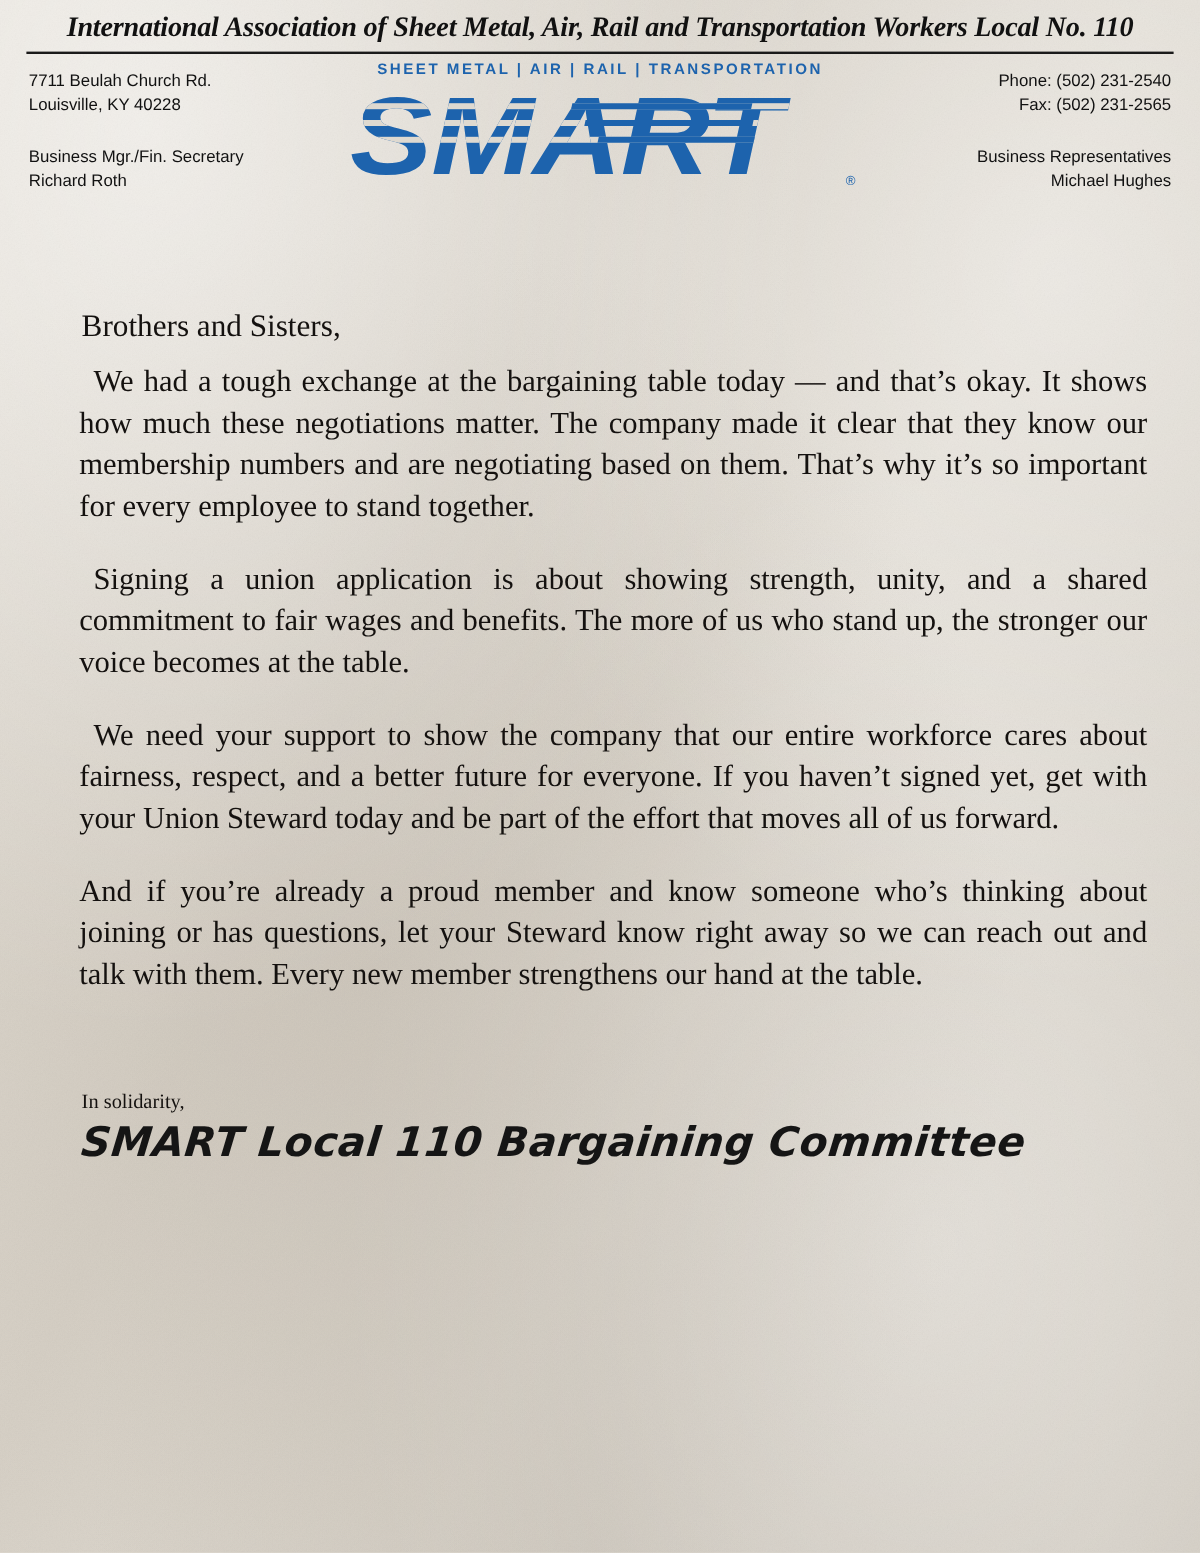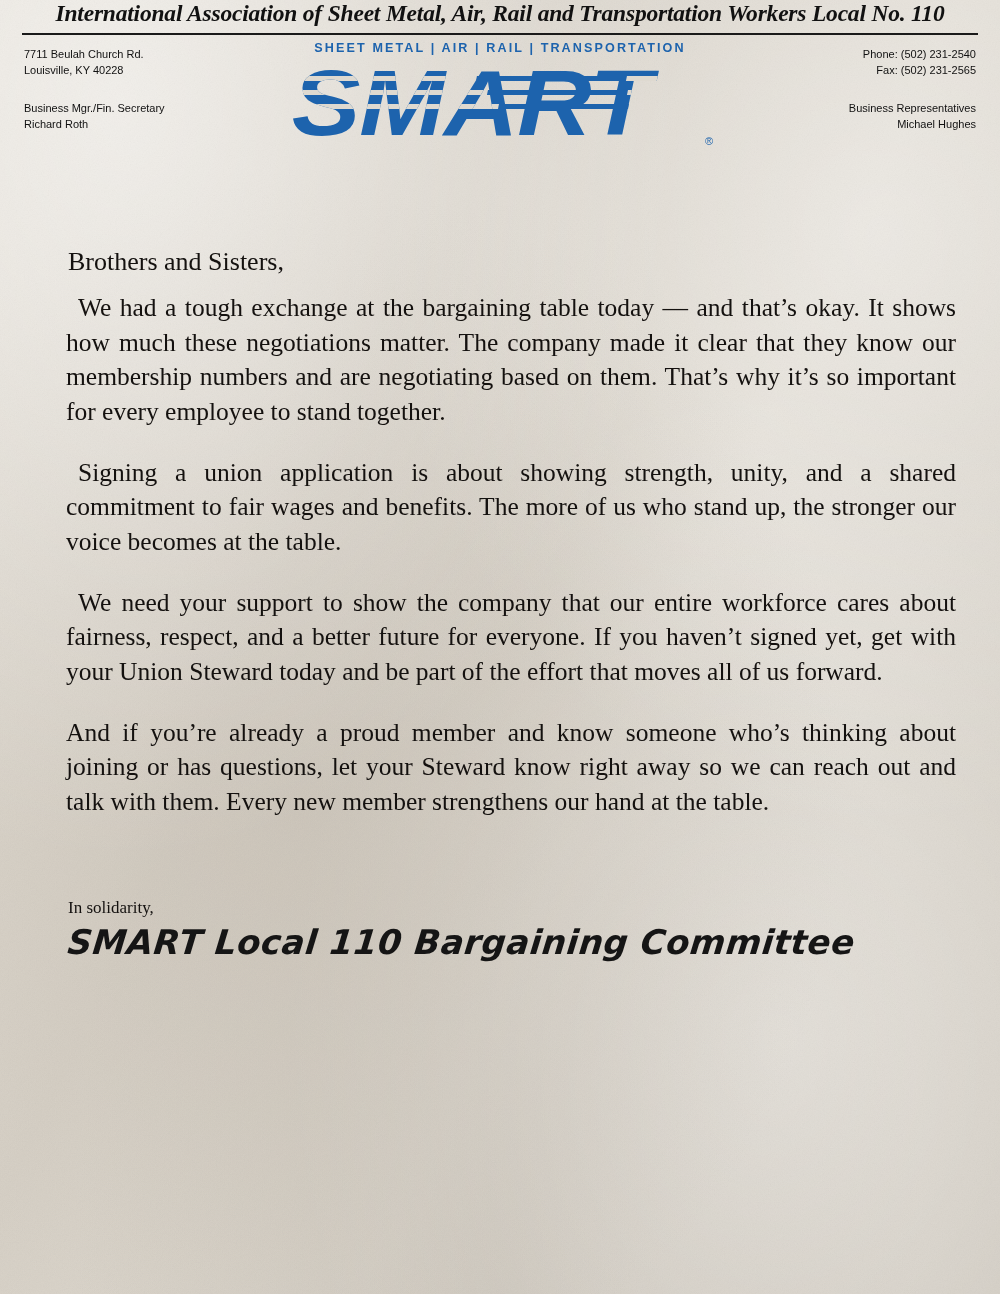--- a/index.html
+++ b/index.html
@@ -43,38 +43,39 @@
     padding: 0 18px;
   }
   .org-title {
     font-family: "Liberation Serif", serif;
     font-style: italic;
     font-weight: bold;
     font-size: 23.5px;
     letter-spacing: -0.2px;
     color: #111;
     text-align: center;
+    padding-top: 10px;
     white-space: nowrap;
   }
   .rule {
     border-bottom: 2px solid #1a1a1a;
     margin: 6px 4px 0 4px;
   }
 
   .head-cols {
     display: flex;
     align-items: flex-start;
     justify-content: space-between;
     padding: 12px 6px 0 6px;
     position: relative;
     min-height: 160px;
   }
   .head-left, .head-right {
     font-family: "Liberation Sans", sans-serif;
-    font-size: 11px;
+    font-size: 14px;
     color: #111;
     line-height: 1.45;
     width: 270px;
   }
   .head-right { text-align: right; }
   .head-block { margin-bottom: 22px; }
   .head-block:last-child { margin-bottom: 0; }
 
   
   .logo-wrap {

